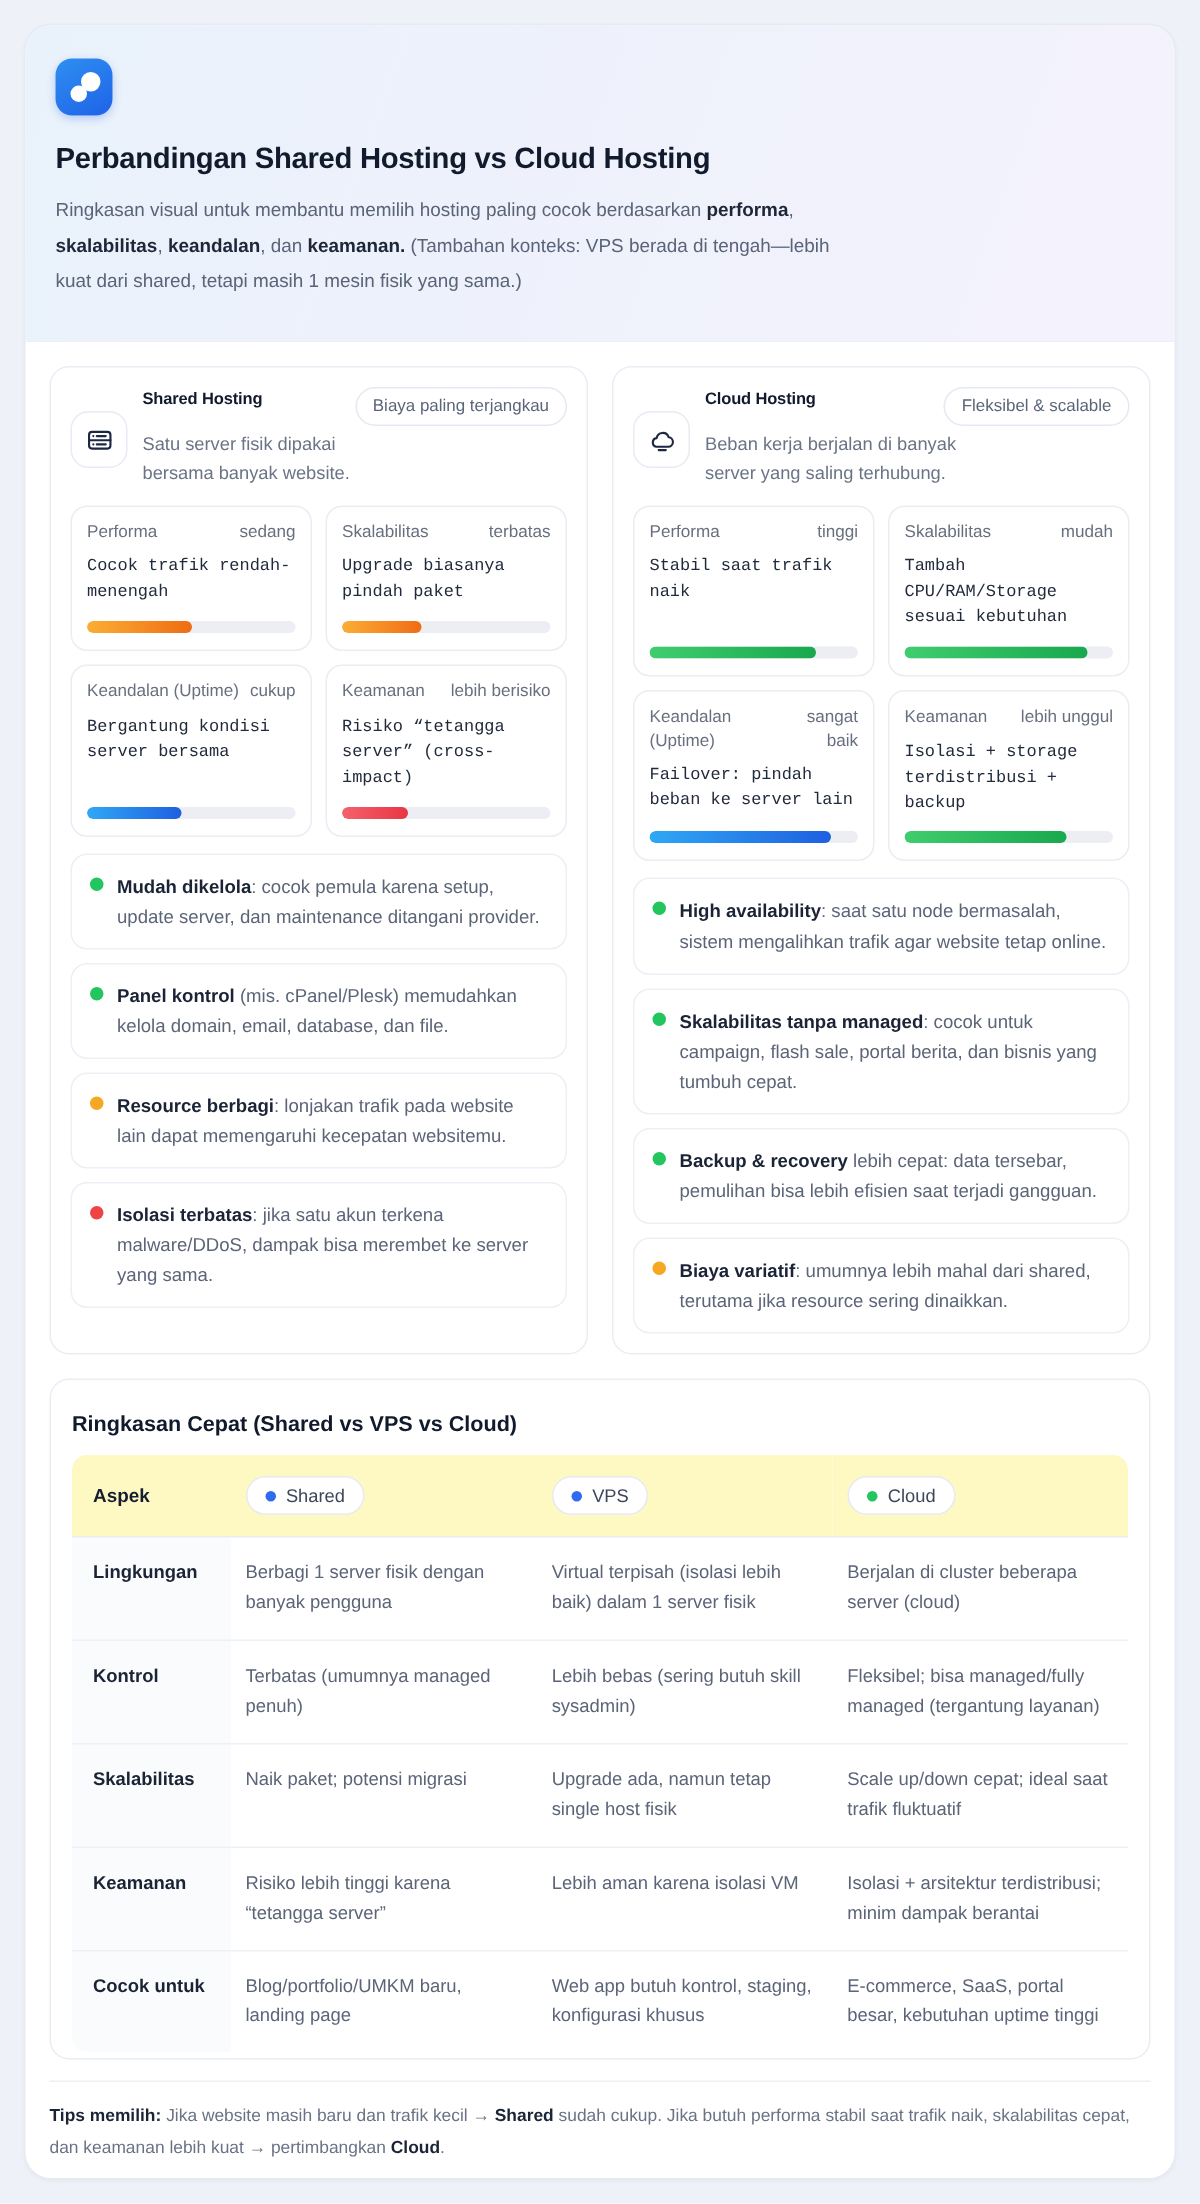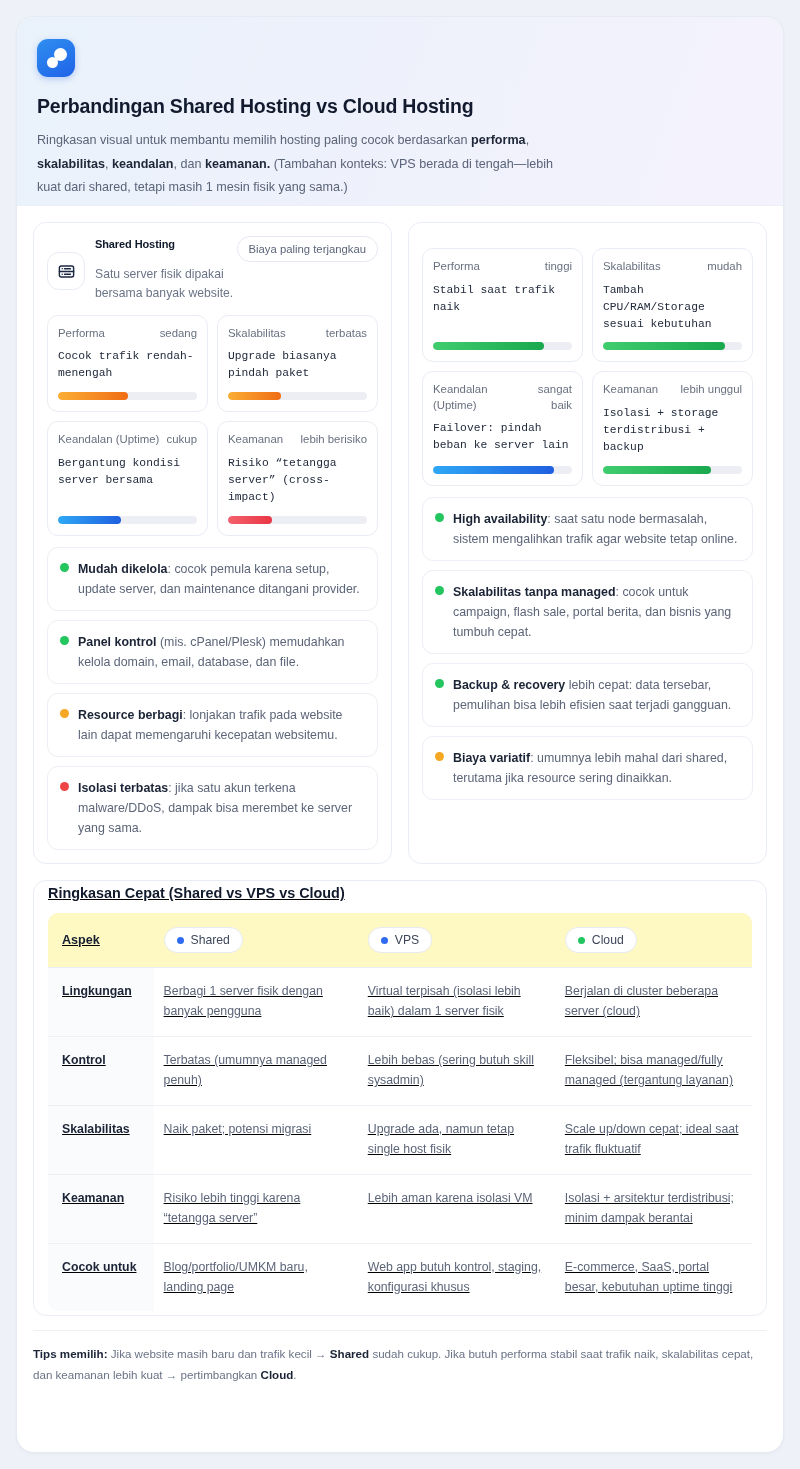--- a/index.html
+++ b/index.html
@@ -23,21 +23,21 @@
     border-radius: 18px;
     border: 1px solid #e6eaf2;
     overflow: hidden;
     display: flex;
     flex-direction: column;
     box-shadow: 0 1px 3px rgba(20,30,60,.05);
   }
 
   
   .hero {
-    padding: 22px 20px 6px 20px;
+    padding: 22px 20px 28px 20px;
     background: linear-gradient(110deg, #e9f2fb 0%, #eef1fb 45%, #f4f2fd 100%);
     border-bottom: 1px solid #eceff6;
   }
   .logo {
     width: 38px; height: 38px;
     border-radius: 11px;
     background: linear-gradient(150deg, #2f8ff0 0%, #1f62e8 100%);
     position: relative;
     box-shadow: 0 2px 6px rgba(31,98,232,.28);
   }
@@ -192,22 +192,21 @@
     line-height: 1.62;
     color: #5c6578;
   }
   .note p b { color: #1b2436; font-weight: bold; }
 
   
   .summary {
     margin: 0 16px 14px 16px;
     border: 1px solid #e9edf4;
     border-radius: 13px;
-    padding: 4px 14px 4px 14px;
-    text-decoration: underline;
+    padding: 22px 14px 4px 14px;
   }
   .summary h3 {
     font-size: 14.4px;
     font-weight: bold;
     color: #111a2c;
     margin-bottom: 12px;
   }
   table { width: 100%; border-collapse: collapse; table-layout: fixed; }
   thead th {
     background: #fef9c3;
@@ -356,20 +355,35 @@
             <p><b>Resource berbagi</b><span>: lonjakan trafik pada website lain dapat memengaruhi kecepatan websitemu.</span></p>
           </div>
           <div class="note">
             <span class="dot red"></span>
             <p><b>Isolasi terbatas</b><span>: jika satu akun terkena malware/DDoS, dampak bisa merembet ke server yang sama.</span></p>
           </div>
         </div>
     </div>
 
     <div class="col">
+      <div class="colhead">
+        <div class="headicon">
+          <svg width="19" height="19" viewBox="0 0 24 24" fill="none" stroke="#1c2742" stroke-width="1.8" stroke-linecap="round" stroke-linejoin="round">
+            <path d="M7 17.5h10a4 4 0 0 0 .4-7.98A5.2 5.2 0 0 0 7.3 10.2 3.7 3.7 0 0 0 7 17.5z"></path>
+            <line x1="9" y1="20.3" x2="15" y2="20.3"></line>
+          </svg>
+        </div>
+        <div class="headmain">
+          <div class="headrow">
+            <h2>Cloud Hosting</h2>
+            <span class="pill">Fleksibel &amp; scalable</span>
+          </div>
+          <div class="headsub">Beban kerja berjalan di banyak server yang saling terhubung.</div>
+        </div>
+      </div>
       <div class="metrics">
           <div class="tile">
             <div class="tiletop">
               <span>Performa</span>
               <span class="tval">tinggi</span>
             </div>
             <div class="tiledesc">Stabil saat trafik naik</div>
             <div class="bar green">
               <i style="width: 80%;"></i>
             </div>

